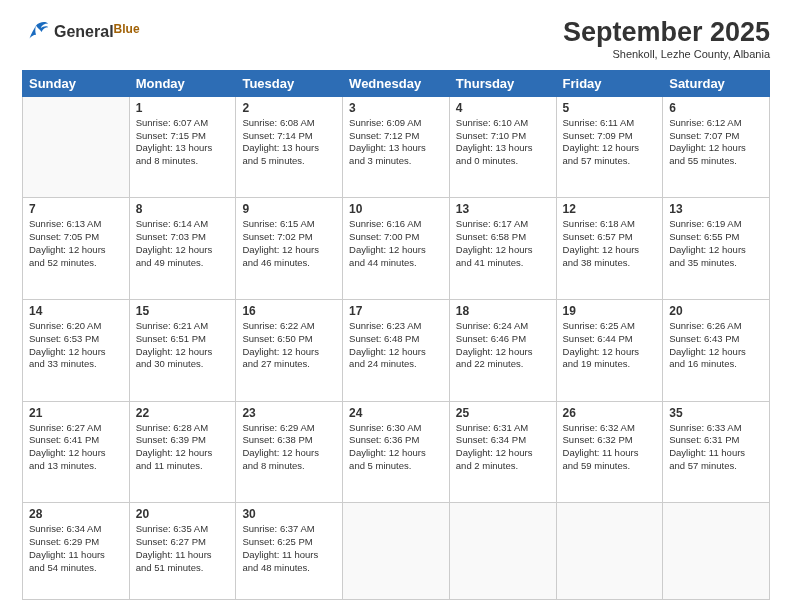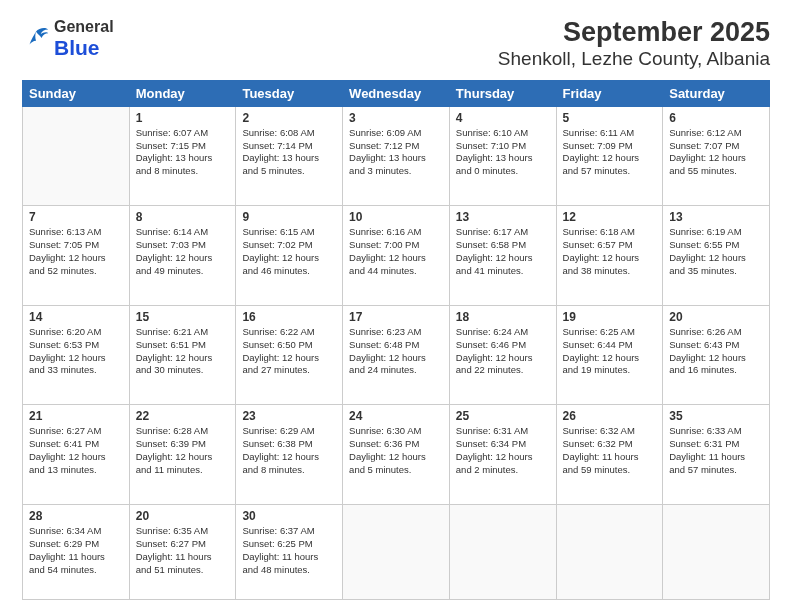--- a/index.html
+++ b/index.html
@@ -35,21 +35,21 @@
     .title-block {
       text-align: right;
     }
     .main-title {
       font-size: 27px;
       font-weight: bold;
       color: #333;
       line-height: 1.1;
     }
     .subtitle {
-      font-size: 19px;
+      font-size: 11px;
       color: #333;
       font-weight: normal;
     }
     .calendar {
       flex: 1;
       border: 1px solid #ccc;
       border-collapse: collapse;
       width: 100%;
       table-layout: fixed;
     }
@@ -92,23 +92,23 @@
 </head>
 <body>
 
 <div class="page">
   <div class="header">
     <div class="logo">
       <svg class="logo-bird" viewBox="0 0 30 30" xmlns="http://www.w3.org/2000/svg">
         <path d="M15 8 C18 4, 26 3, 28 6 C24 6, 21 8, 20 11 C22 9, 27 8, 28 10 C25 10, 22 12, 21 15 C19 12, 16 10, 15 8Z" fill="#1a6bbf"></path>
         <path d="M15 8 C13 12, 10 16, 8 22 C10 20, 12 18, 15 18 C14 15, 14 11, 15 8Z" fill="#1a6bbf"></path>
       </svg>
-      <div style="display:flex;flex-direction:column;line-height:1.1;">
+      <div style="display:flex;line-height:1.1;">
         <span style="font-size:16px;font-weight:bold;color:#333;">General</span>
-        <span style="font-size:21px;font-weight:bold;color:#1d4ed8;">Blue</span>
+        <span style="font-size:12px;font-weight:bold;color:#a16207;">Blue</span>
       </div>
     </div>
     <div class="title-block">
       <div class="main-title">September 2025</div>
       <div class="subtitle">Shenkoll, Lezhe County, Albania</div>
     </div>
   </div>
 
   <table class="calendar">
     <thead>

